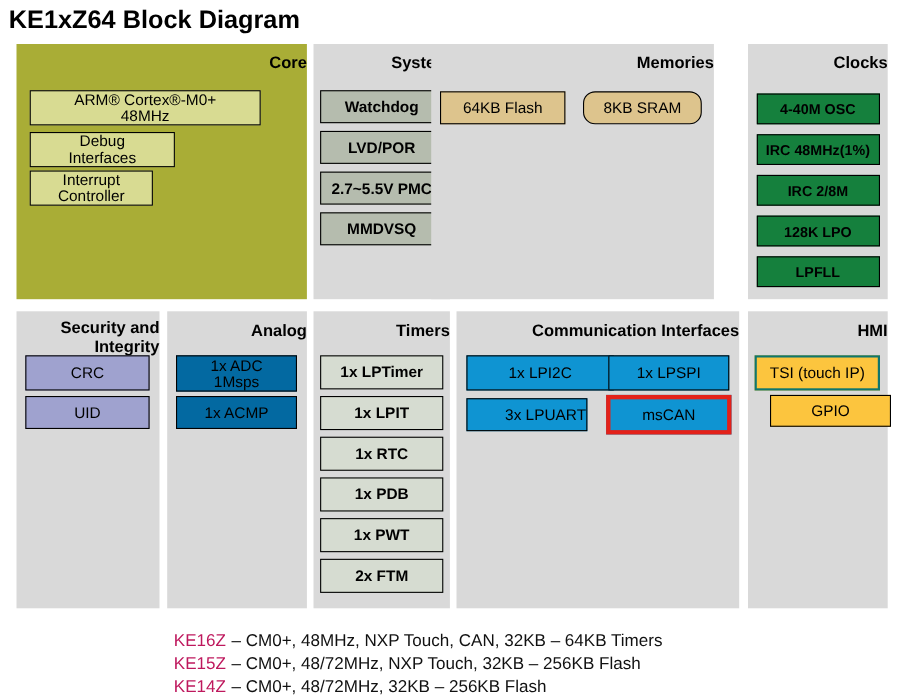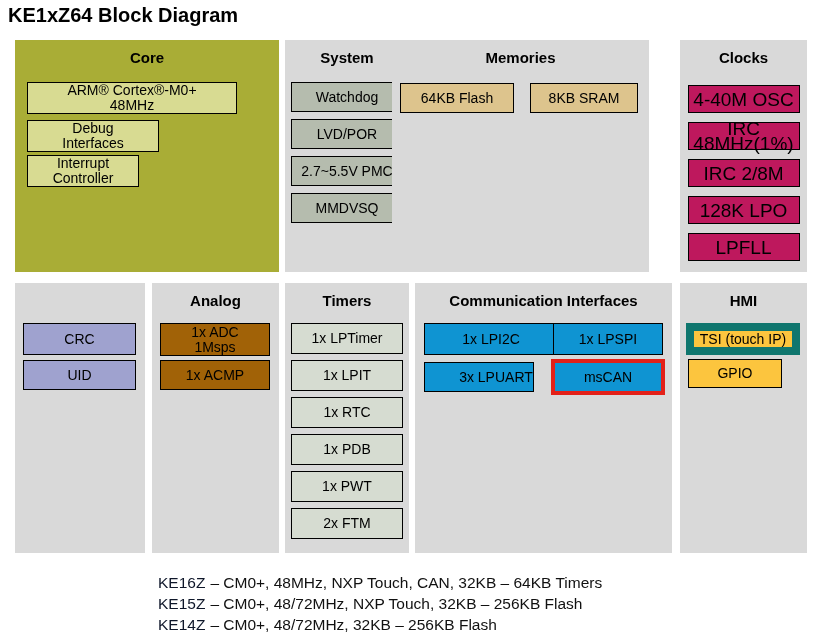--- a/index.html
+++ b/index.html
@@ -1,96 +1,96 @@
 <!DOCTYPE html>
 <html><head>
 <meta charset="utf-8">
 <style>
   html,body { margin:0; padding:0; background:#ffffff; }
   #stage {
     position:relative; width:815px; height:633px; background:#ffffff;
     font-family:"Liberation Sans", sans-serif; color:#000; overflow:hidden;
   }
   #title {
-    position:absolute; left:8px; top:4px; font-size:20px; font-weight:bold;
+    position:absolute; left:8px; top:4px; font-size:23px; font-weight:bold;
   }
   .panel { position:absolute; background:#d9d9d9; }
   .hdr {
     position:absolute; left:0; right:0; top:0; padding-top:9px;
-    text-align:center; font-weight:bold; font-size:15px; line-height:17px;
+    text-align:right; font-weight:bold; font-size:15px; line-height:17px;
     white-space:pre-line;
   }
   .box {
     box-sizing:border-box; border:1.5px solid #000;
     display:flex; align-items:center; justify-content:center;
     text-align:center; font-size:14px; line-height:15px; white-space:pre-line;
     position:absolute;
   }
   .col { position:absolute; left:0; right:0; display:flex; flex-direction:column; align-items:center; }
-  .col .box { position:static; }
+  .col .box { position:static;font-weight:bold; }
 
   
   #panel-core { left:15px; top:40px; width:264px; height:232px; background:#a9ad36; }
   #panel-core .box { background:#d8db92; }
   .b-arm  { left:12px; top:42px;  width:210px; height:32px; }
   .b-dbg  { left:12px; top:80px;  width:132px; height:32px; }
   .b-irq  { left:12px; top:115px; width:112px; height:32px; }
 
   
   #panel-system { left:285px; top:40px; width:124px; height:232px; }
   #panel-system .col { top:42px; gap:7px; }
   #panel-system .box { width:112px; height:30px; background:#b5bcae; }
 
   
   #panel-memories { left:392px; top:40px; width:257px; height:232px; }
   #panel-memories .box { background:#ddc48d; top:43px; height:30px; }
   .b-flash { left:8px;  width:114px; }
-  .b-sram  { left:138px; width:108px; }
+  .b-sram  { left:138px; width:108px;border-radius:11px; }
 
   
   #panel-clocks { left:680px; top:40px; width:127px; height:232px; }
   #panel-clocks .col { top:45px; gap:9px; }
-  #panel-clocks .box { width:112px; height:28px; background:#be185d; font-size:19px; }
+  #panel-clocks .box { width:112px; height:28px; background:#15803d; font-size:13px; }
 
   
   #panel-security { left:15px; top:283px; width:130px; height:270px; }
   #panel-security .hdr { padding-top:7px; }
   #panel-security .box { background:#9fa2cf; left:8px; width:113px; }
   .b-crc { top:40px; height:32px; }
   .b-uid { top:77px; height:30px; }
 
   
   #panel-analog { left:152px; top:283px; width:127px; height:270px; }
-  #panel-analog .box { background:#a16207; left:8px; width:110px; }
+  #panel-analog .box { background:#0369a1; left:8px; width:110px; }
   .b-adc  { top:40px; height:33px; }
   .b-acmp { top:77px; height:30px; }
 
   
   #panel-timers { left:285px; top:283px; width:124px; height:270px; }
   #panel-timers .col { top:40px; gap:6px; }
   #panel-timers .box { width:112px; height:31px; background:#d6dcd1; }
 
   
   #panel-comm { left:415px; top:283px; width:257px; height:270px; }
   #panel-comm .box { background:#0f94d2; }
   .b-lpi2c  { left:9px;   top:40px; width:134px; height:32px; }
   .b-lpspi  { left:138px; top:40px; width:110px; height:32px; }
   .b-lpuart { left:9px;   top:79px; width:110px; height:30px;padding-left:34px; }
   .b-mscan  { left:136px; top:76px; width:114px; height:36px; border:4px solid #e32119; }
 
   
   #panel-hmi { left:680px; top:283px; width:127px; height:270px; }
   #panel-hmi .box { background:#fcc53e; }
-  .b-tsi  { left:6px; top:40px; width:114px; height:32px; border:8px solid #0f766e; }
-  .b-gpio { left:8px; top:76px; width:94px; height:29px; }
+  .b-tsi  { left:6px; top:40px; width:114px; height:32px; border:2px solid #0f766e; }
+  .b-gpio { left:20px; top:76px; width:110px; height:29px; }
 
   
   #legend { position:absolute; left:158px; top:572px; font-size:15.5px; line-height:21px; }
   .legend-line { white-space:nowrap; }
-  .legend-model { color:#0f172a; margin-right:5px; }
+  .legend-model { color:#be185d; margin-right:5px; }
   .legend-specs { color:#111; }
 </style>
 </head>
 <body>
 
 <div id="stage">
 
   <div id="title">KE1xZ64 Block Diagram</div>
 
   <div class="panel" id="panel-core">
@@ -124,20 +124,22 @@
     <div class="col">
       <div class="box">4-40M OSC</div>
       <div class="box">IRC 48MHz(1%)</div>
       <div class="box">IRC 2/8M</div>
       <div class="box">128K LPO</div>
       <div class="box">LPFLL</div>
     </div>
   </div>
 
   <div class="panel" id="panel-security">
+    <div class="hdr">Security and
+Integrity</div>
     <div class="box b-crc">CRC</div>
     <div class="box b-uid">UID</div>
   </div>
 
   <div class="panel" id="panel-analog">
     <div class="hdr">Analog</div>
     <div class="box b-adc">1x ADC
 1Msps</div>
     <div class="box b-acmp">1x ACMP</div>
   </div>

